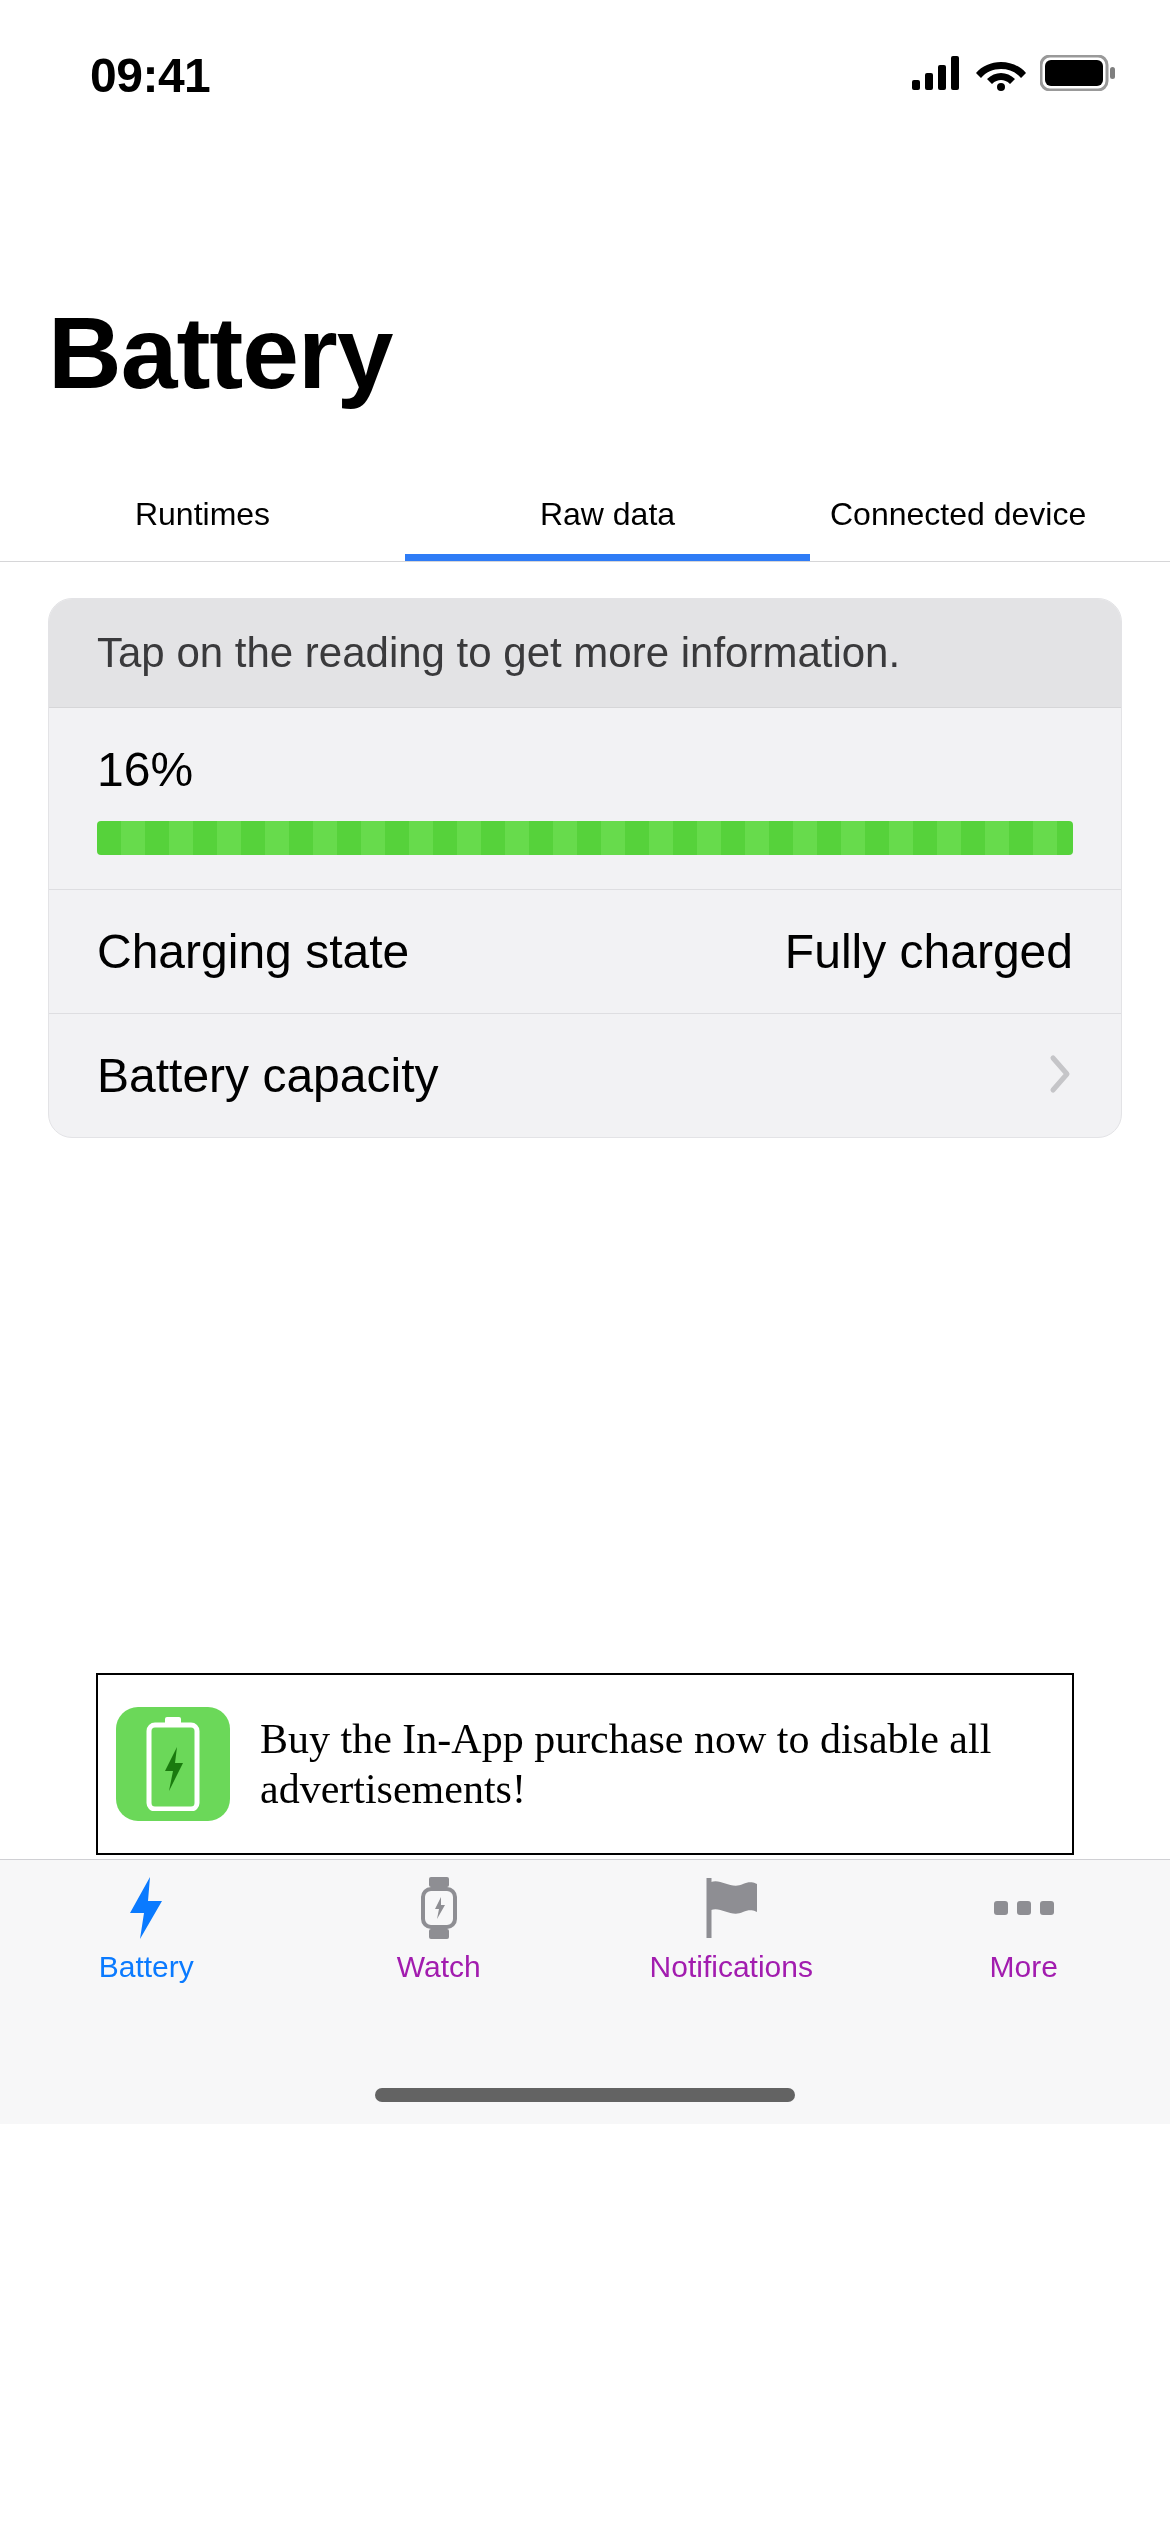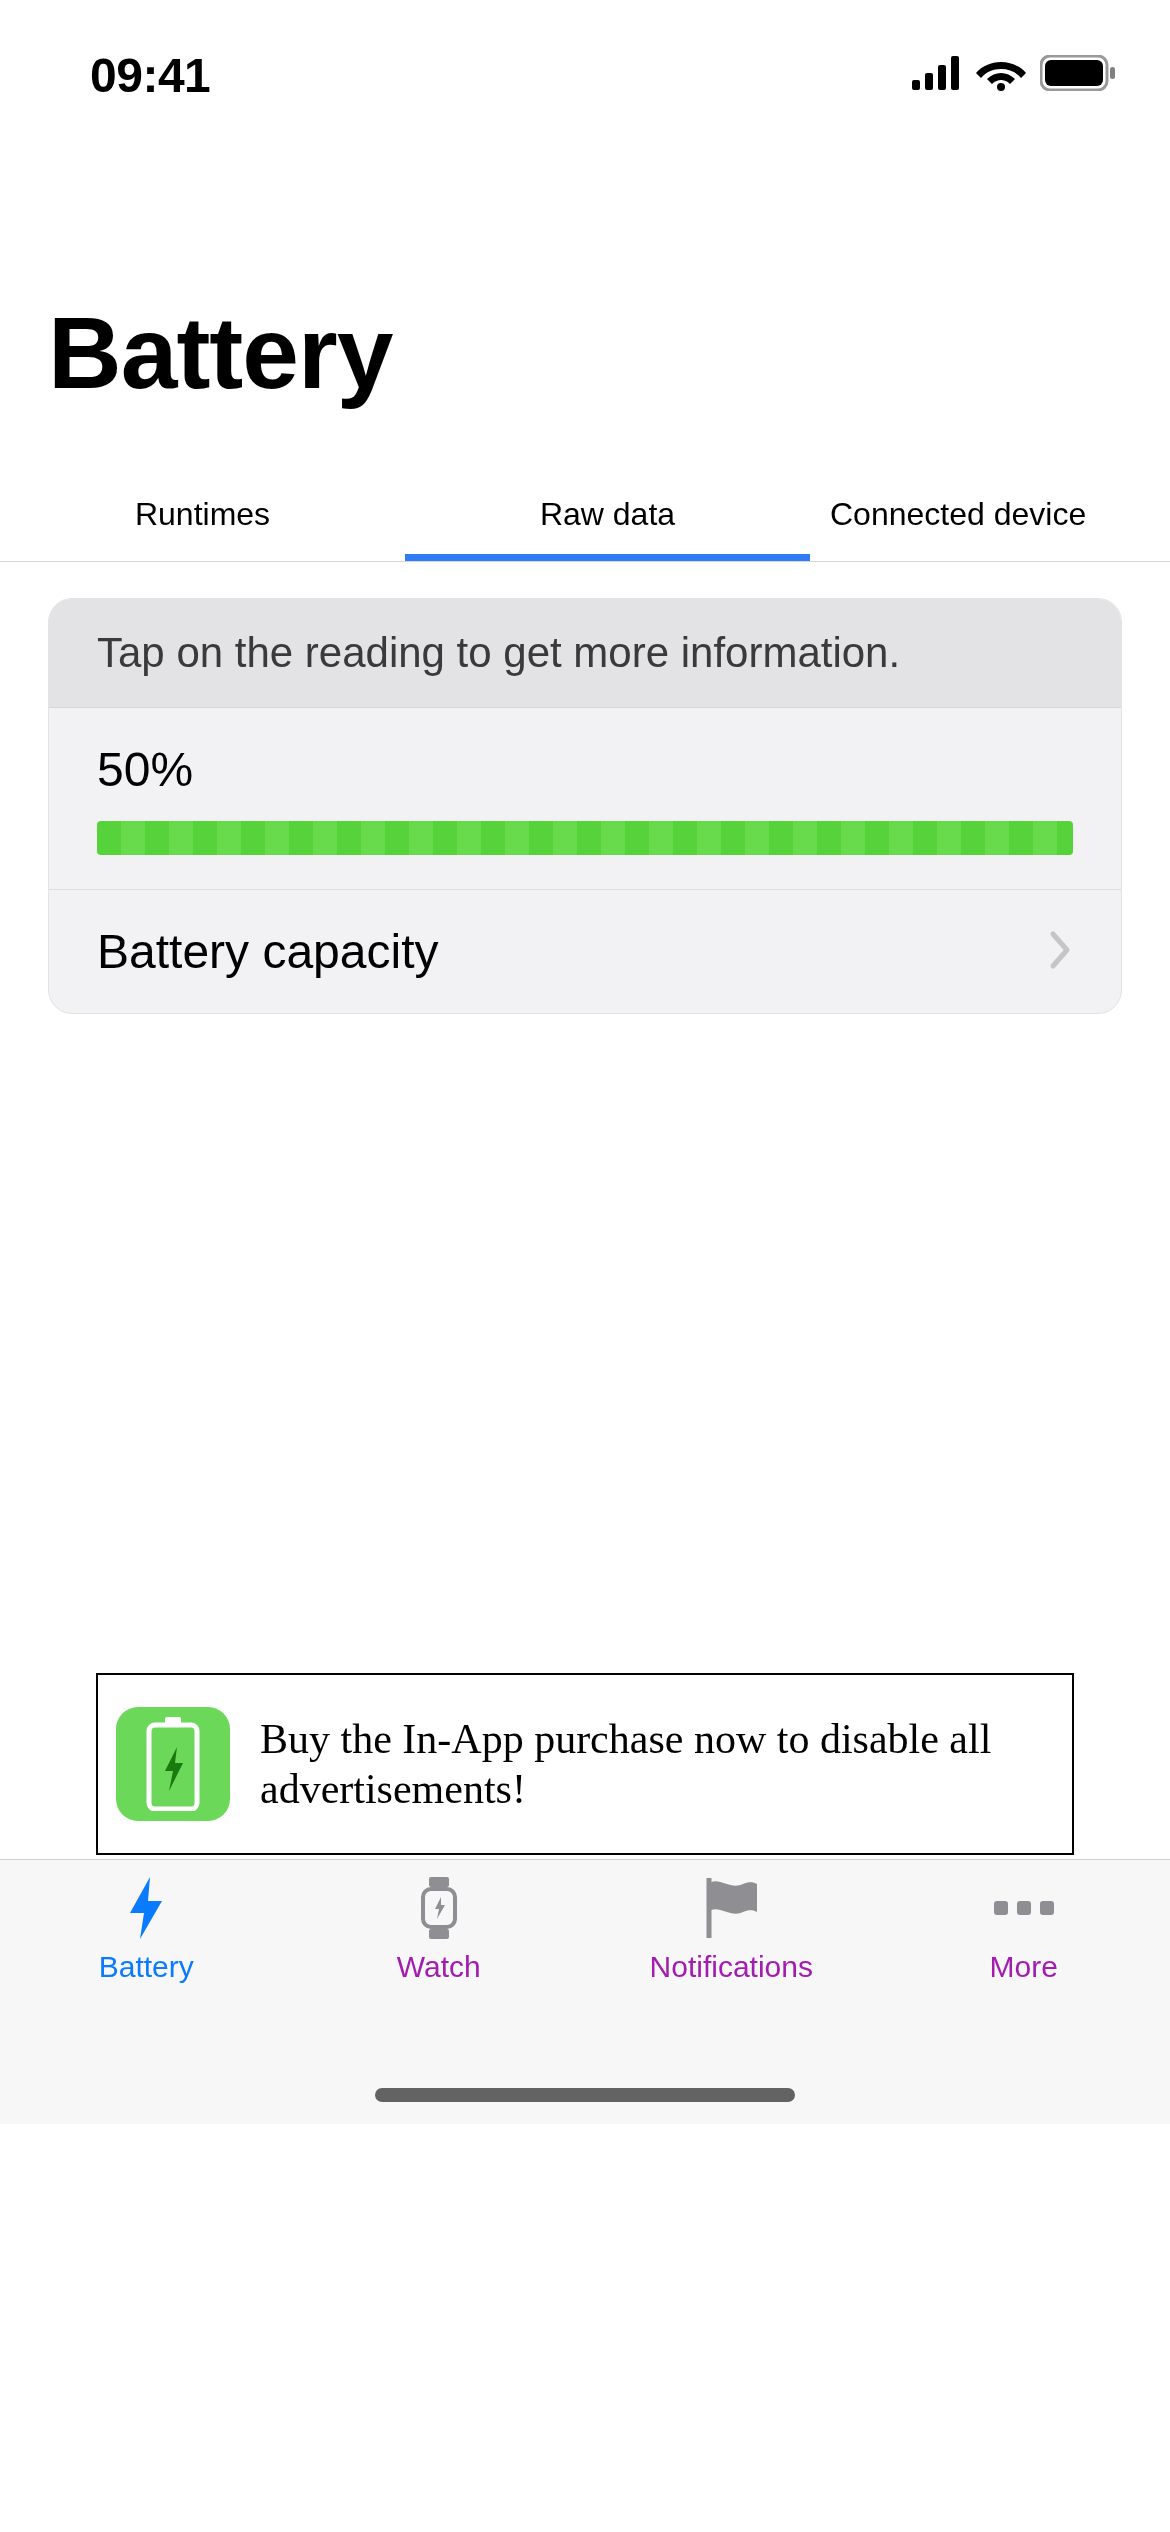--- a/index.html
+++ b/index.html
@@ -91,25 +91,31 @@
     <div class="tab active"><span>Raw data</span></div>
     <div class="tab overflow"><span>Connected device</span></div>
   </div>
 
   <div class="content">
     <div class="card">
       <div class="card-hint">Tap on the reading to get more information.</div>
 
       <div class="row">
         <div class="row-head">
-          <span class="row-value">50%</span>
+          <span class="row-value">16%</span>
         </div>
         <div class="progress"></div>
       </div>
 
+      <div class="row">
+        <div class="row-head">
+          <span class="row-label">Charging state</span>
+          <span class="row-value">Fully charged</span>
+        </div>
+      </div>
 
       <div class="row">
         <div class="row-head">
           <span class="row-label">Battery capacity</span>
           <span class="chevron">
             <svg width="24" height="40" viewBox="0 0 24 40">
                 <path d="M4 4 L18 20 L4 36" stroke="#c5c5c8" stroke-width="5" fill="none" stroke-linecap="round" stroke-linejoin="round"></path>
               </svg>
           </span>
         </div>

